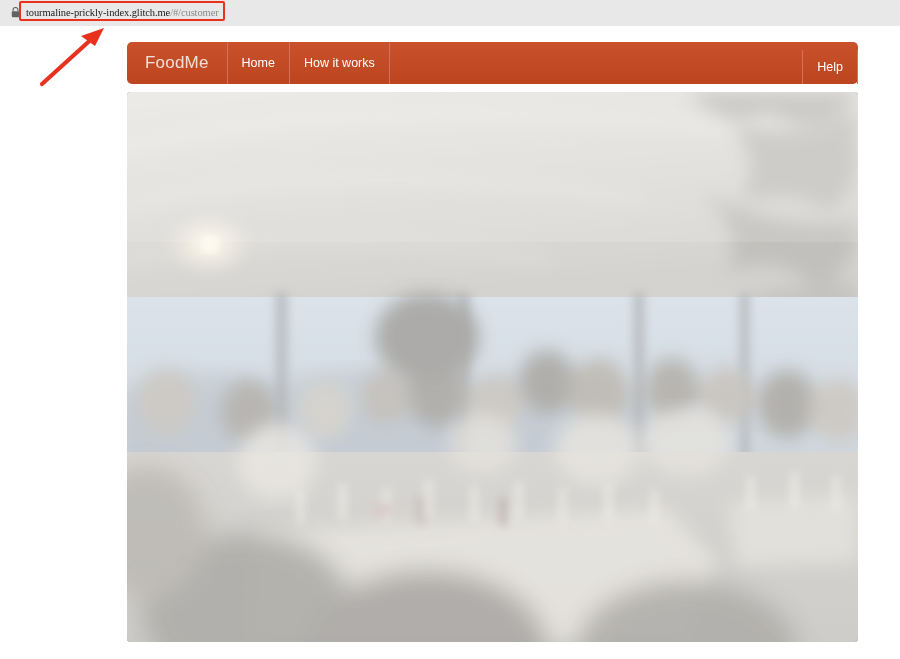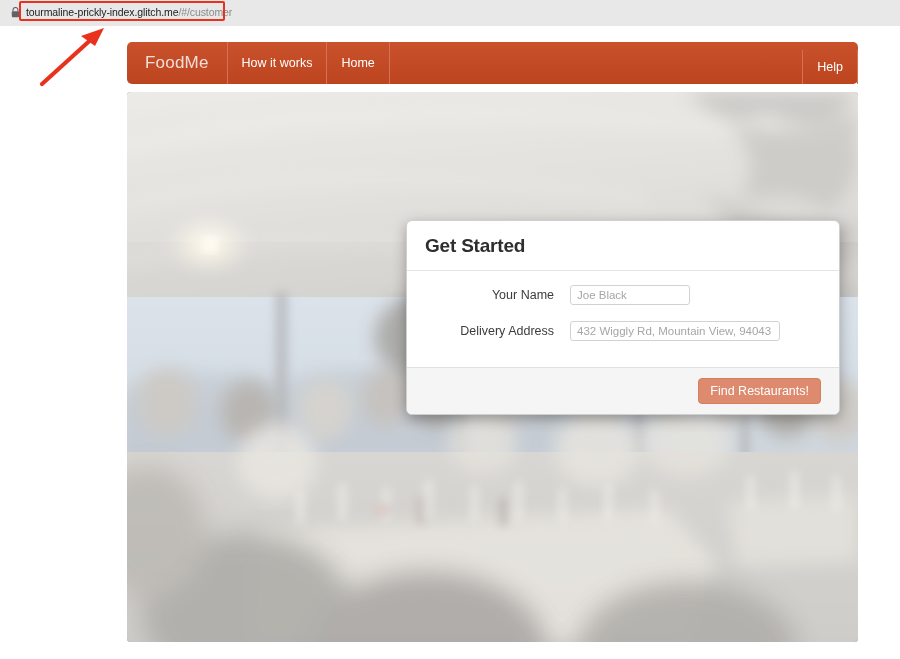--- a/index.html
+++ b/index.html
@@ -11,20 +11,21 @@
     font-family: "Liberation Sans", sans-serif;
   }
 
   
   #browser-chrome {
     position: absolute;
     left: 0; top: 0;
     width: 900px; height: 37px;
     background: #e8e8e8;
     border-bottom: 1px solid #c8c8c8;
+    font-family: Liberation Serif, serif;
   }
   #omnibox {
     position: absolute;
     left: 5px; top: 3px;
     width: 280px; height: 19px;
     display: flex;
     align-items: center;
     background: #e8e8e8;
     border-radius: 10px;
   }
@@ -211,22 +212,22 @@
 <svg id="annotation-arrow" viewBox="0 0 90 70">
   <line x1="14" y1="62" x2="68" y2="13" stroke="#e8321e" stroke-width="4.2" stroke-linecap="round"></line>
   <polygon points="76,6 53,14 67,24" fill="#e8321e"></polygon>
 </svg>
 
 <div id="page">
 
   <div id="navbar">
     <div id="nav-left">
       <a id="brand" href="#">FoodMe</a>
+      <a class="nav-link" href="#">Home</a>
       <a class="nav-link" href="#">How it works</a>
-      <a class="nav-link" href="#">Home</a>
     </div>
     <div id="nav-spacer"></div>
     <div id="nav-right">
       <a class="nav-link" href="#">Help</a>
     </div>
   </div>
 
   <div id="hero">
     <div id="hero-photo">
       <svg viewBox="0 0 731 550" preserveAspectRatio="none">
@@ -351,33 +352,15 @@
           <ellipse cx="300" cy="560" rx="120" ry="80" fill="#3f3b34"></ellipse>
           <ellipse cx="20" cy="440" rx="58" ry="66" fill="#6a6359"></ellipse>
           <ellipse cx="560" cy="560" rx="110" ry="70" fill="#4d483f"></ellipse>
         </g>
 
         <rect width="731" height="550" fill="#ffffff" opacity="0.56"></rect>
         <rect x="0" y="0" width="731" height="150" fill="#ffffff" opacity="0.12"></rect>
       </svg>
     </div>
 
-    <div id="modal">
-      <div id="modal-header">
-        <h2 id="modal-title">Get Started</h2>
-      </div>
-      <div id="modal-body">
-        <div class="form-row">
-          <label class="form-label">Your Name</label>
-          <input id="name-input" class="form-input" type="text" placeholder="Joe Black" style="">
-        </div>
-        <div class="form-row">
-          <label class="form-label">Delivery Address</label>
-          <input id="address-input" class="form-input" type="text" placeholder="432 Wiggly Rd, Mountain View, 94043" style="">
-        </div>
-      </div>
-      <div id="modal-footer">
-        <button id="find-restaurants-button">Find Restaurants!</button>
-      </div>
-    </div>
   </div>
 
 </div>
 
 </body></html>

